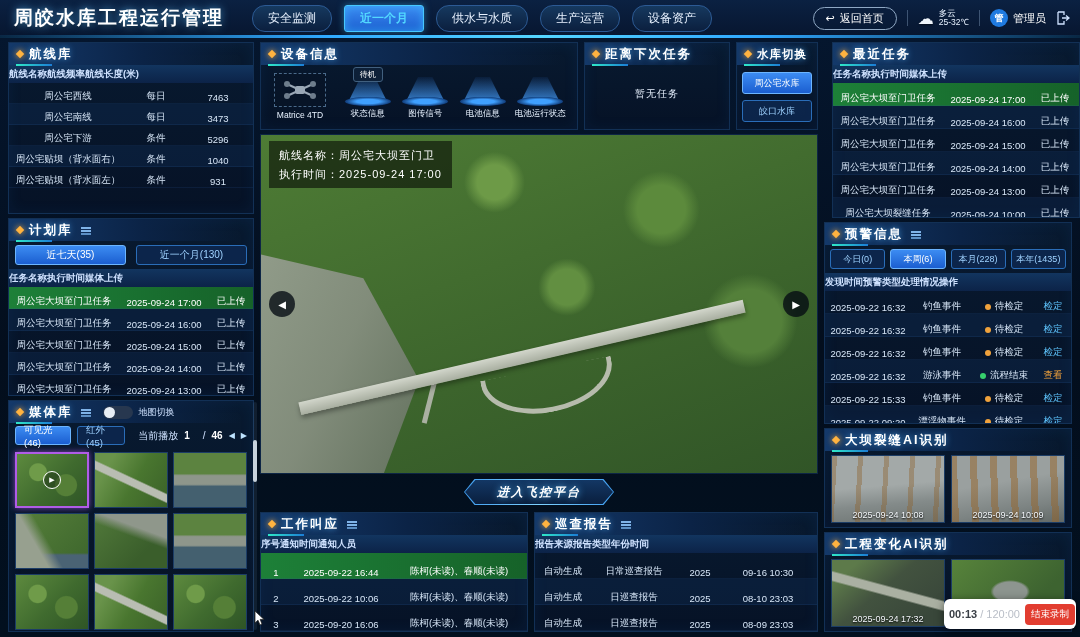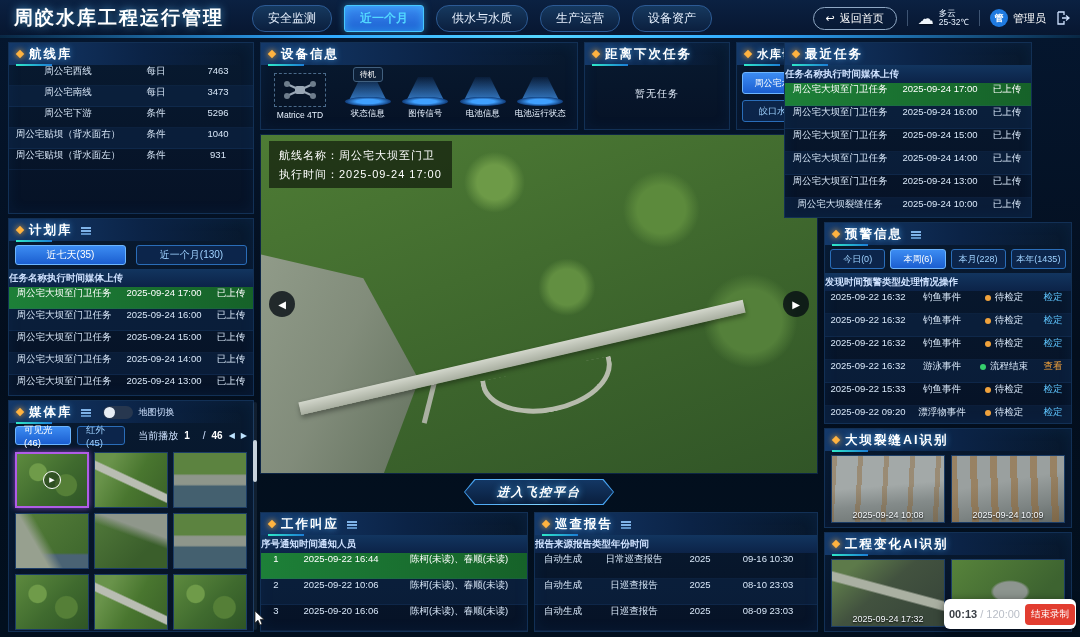--- a/index.html
+++ b/index.html
@@ -29,21 +29,21 @@
 .panel{position:absolute;background:linear-gradient(180deg,#081a30,#061226);border:1px solid #123055;box-shadow:inset 0 0 14px rgba(25,90,170,.12);overflow:hidden}
 .panel-h{position:relative;height:22px;display:flex;align-items:center;gap:6px;padding:0 8px;background:linear-gradient(90deg,#14396a 0%,#0b2346 55%,rgba(10,30,60,0) 95%)}
 .panel-h::after{content:"";position:absolute;left:7px;bottom:-1px;width:36px;height:2px;background:linear-gradient(90deg,#2fe8c8,#1b7dd6)}
 .marker{width:6px;height:6px;background:#ffb340;transform:rotate(45deg);box-shadow:0 0 6px #ffb340;flex:0 0 auto}
 .pt{color:#fff;font-weight:bold;font-size:12.5px;letter-spacing:2px;text-shadow:0 0 6px rgba(80,180,255,.75);white-space:nowrap}
 .icon-sort{width:10px;height:2px;background:#7fb3e8;box-shadow:0 3px 0 #7fb3e8,0 6px 0 #5c8fc4;margin-left:2px;margin-top:-5px;flex:0 0 auto}
 
 
 .thead{display:flex;height:18px;background:linear-gradient(180deg,#12355f,#0c2348);color:#cfe2ff;font-weight:bold}
 .th,.td{display:flex;align-items:center;justify-content:center;font-size:9.5px;overflow:hidden;white-space:nowrap}
-.tr{display:flex;align-items:flex-start;border-bottom:1px solid rgba(45,95,160,.16);cursor:pointer}
+.tr{display:flex;align-items:flex-end;border-bottom:1px solid rgba(45,95,160,.16);cursor:pointer}
 .tr:nth-of-type(even){background:rgba(16,44,84,.38)}
 .tr.highlight{background:linear-gradient(90deg,#1d8038,#166229);color:#fff}
 .w30{width:30px}.w36{width:36px}.w44{width:44px}.w58{width:58px}
 .w62{width:62px}.w66{width:66px}.w86{width:86px}.w90{width:90px}.w100{width:100px}
 .w110{width:110px}.w118{width:118px}.w136{width:136px}
 .dot{width:6px;height:6px;border-radius:50%;margin-right:4px;flex:0 0 auto}
 .dot.orange{background:#f0a23c}.dot.green{background:#36d06d}
 .act{color:#5fc6ff}.act.orange{color:#f0a23c}
 
 
@@ -114,21 +114,21 @@
 .fly-t{font-size:12px;font-weight:bold;font-style:italic;color:#fff;letter-spacing:2px;text-shadow:0 0 7px rgba(90,190,255,.95)}
 
 
 #p-work{left:260px;top:512px;width:268px;height:120px}
 #p-work .tr{height:26px}
 #p-report{left:534px;top:512px;width:284px;height:120px}
 #p-report .tr{height:26px}
 .w56r{width:56px}.w86r{width:86px}.w46r{width:46px}.w90r{width:90px}
 
 
-#p-recent{left:784px;top:42px;width:248px;height:176px}
+#p-recent{left:832px;top:42px;width:248px;height:176px}
 #p-recent .tr{height:23px}
 #p-alert{left:824px;top:222px;width:248px;height:202px}
 #p-alert .tr{height:23px}
 .alert-tabs{display:flex;gap:5px;padding:4px 5px}
 .alert-tabs .at{flex:1;height:20px;font-size:9px}
 #p-crack{left:824px;top:428px;width:248px;height:100px}
 #p-change{left:824px;top:532px;width:248px;height:100px}
 .aigrid{display:flex;gap:6px;padding:4px 6px}
 .aithumb{width:117px;height:68px;position:relative;border:1px solid #1c3d66;overflow:hidden;cursor:pointer}
 .aithumb .ts{position:absolute;left:0;right:0;bottom:2px;text-align:center;font-size:9px;color:#f2f6fa;text-shadow:0 1px 2px #000}
@@ -186,20 +186,26 @@
           </svg>
       </div>
     </div>
   </div>
 
   <section class="panel" id="p-route">
     <div class="panel-h">
       <span class="marker"></span>
       <span class="pt">航线库</span>
     </div>
+    <div class="thead">
+
+    <span class="th">航线名称</span>
+        <span class="th">航线频率</span>
+        <span class="th">航线长度(米)</span>
+      </div>
     <div>
 
         <div class="tr">
           <span class="td w118">周公宅西线</span>
           <span class="td w58">每日</span>
           <span class="td w66">7463</span>
         </div>
 
         <div class="tr">
           <span class="td w118">周公宅南线</span>

